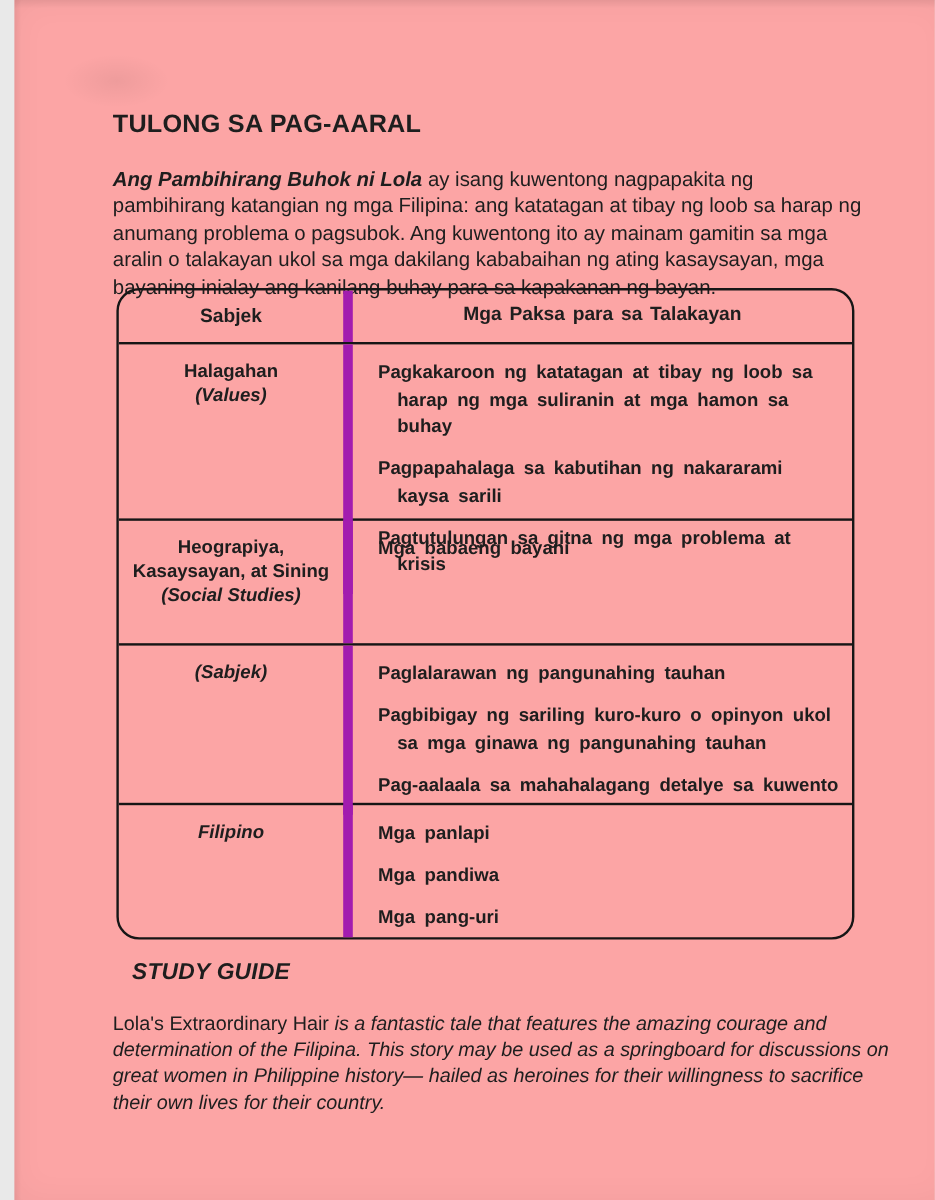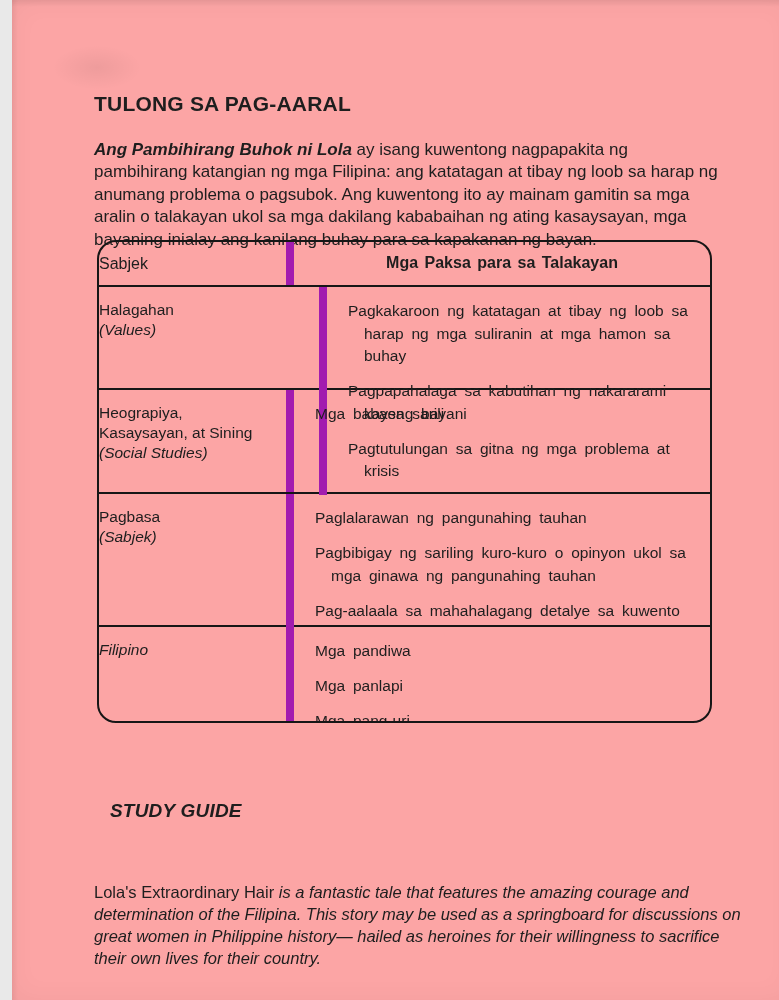--- a/index.html
+++ b/index.html
@@ -58,68 +58,69 @@
     overflow: hidden;
     box-sizing: border-box;
   }
   .trow {
     display: grid;
     grid-template-columns: 187px 1fr;
     box-sizing: border-box;
   }
   .trow + .trow { border-top: 2px solid #161616; }
   .cell-left {
+    text-align: center;
     padding-top: 13px;
-    font-weight: normal;
+    font-weight: bold;
     font-size: 15.5px;
     line-height: 20px;
     box-sizing: border-box;
   }
   .cell-right {
     border-left: 8px solid #a21caf;
     padding: 13px 10px 0 21px;
     box-sizing: border-box;
   }
   .header-row { height: 43px; }
   .header-row .cell-left { padding-top: 12px; font-size: 16px; }
   .header-row .cell-right {
     text-align: center;
     padding: 12px 0 0 0;
     font-weight: bold;
     font-size: 16px;
     word-spacing: 2px;
   }
-  .row-1 { height: 103px; gap: 33px; }
+  .row-1 { height: 147px; }
   .row-2 { height: 104px; }
   .row-3 { height: 133px; }
-  .row-4 { height: 96px; }
+  .row-4 { height: 112px; }
   .subj-trans { font-style: italic; }
   .subj-italic { font-style: italic; }
   .topic {
-    font-weight: normal;
+    font-weight: bold;
     font-size: 15.5px;
     line-height: 22.5px;
     word-spacing: 3.5px;
     padding-left: 16px;
     text-indent: -16px;
     margin-bottom: 12.5px;
     max-width: 400px;
   }
 
   .study-heading {
     position: absolute;
     left: 98px; top: 784px;
     font-size: 19px;
     font-weight: bold;
     font-style: italic;
     letter-spacing: 0.2px;
   }
   .study-para {
     position: absolute;
-    left: 82px; top: 864px;
+    left: 82px; top: 825px;
     width: 648px;
     font-size: 16.5px;
     line-height: 22px;
     font-style: italic;
   }
   .study-para .lead-roman { font-style: normal; }
 </style>
 </head>
 <body>
 
@@ -157,37 +158,36 @@
         <div>Kasaysayan, at Sining</div>
         <div class="subj-trans">(Social Studies)</div>
       </div>
       <div class="cell-right">
         <div class="topic">Mga babaeng bayani</div>
       </div>
     </div>
 
     <div class="trow row-3">
       <div class="cell-left">
-        <div>Pagbasa</div>
         <div class="subj-trans">(Sabjek)</div>
       </div>
       <div class="cell-right">
         <div class="topic">Paglalarawan ng pangunahing tauhan</div>
         <div class="topic">Pagbibigay ng sariling kuro-kuro o opinyon ukol sa mga ginawa ng pangunahing tauhan</div>
         <div class="topic">Pag-aalaala sa mahahalagang detalye sa kuwento</div>
       </div>
     </div>
 
     <div class="trow row-4">
       <div class="cell-left">
         <div class="subj-italic">Filipino</div>
       </div>
       <div class="cell-right">
+        <div class="topic">Mga panlapi</div>
         <div class="topic">Mga pandiwa</div>
-        <div class="topic">Mga panlapi</div>
         <div class="topic">Mga pang-uri</div>
       </div>
     </div>
 
   </div>
 
   <h2 class="study-heading">STUDY GUIDE</h2>
 
   <p class="study-para"><span class="lead-roman">Lola's Extraordinary Hair</span> <span>is a fantastic tale that features the amazing courage and determination of the Filipina. This story may be used as a springboard for discussions on great women in Philippine history— hailed as heroines for their willingness to sacrifice their own lives for their country.</span></p>
 </div>

